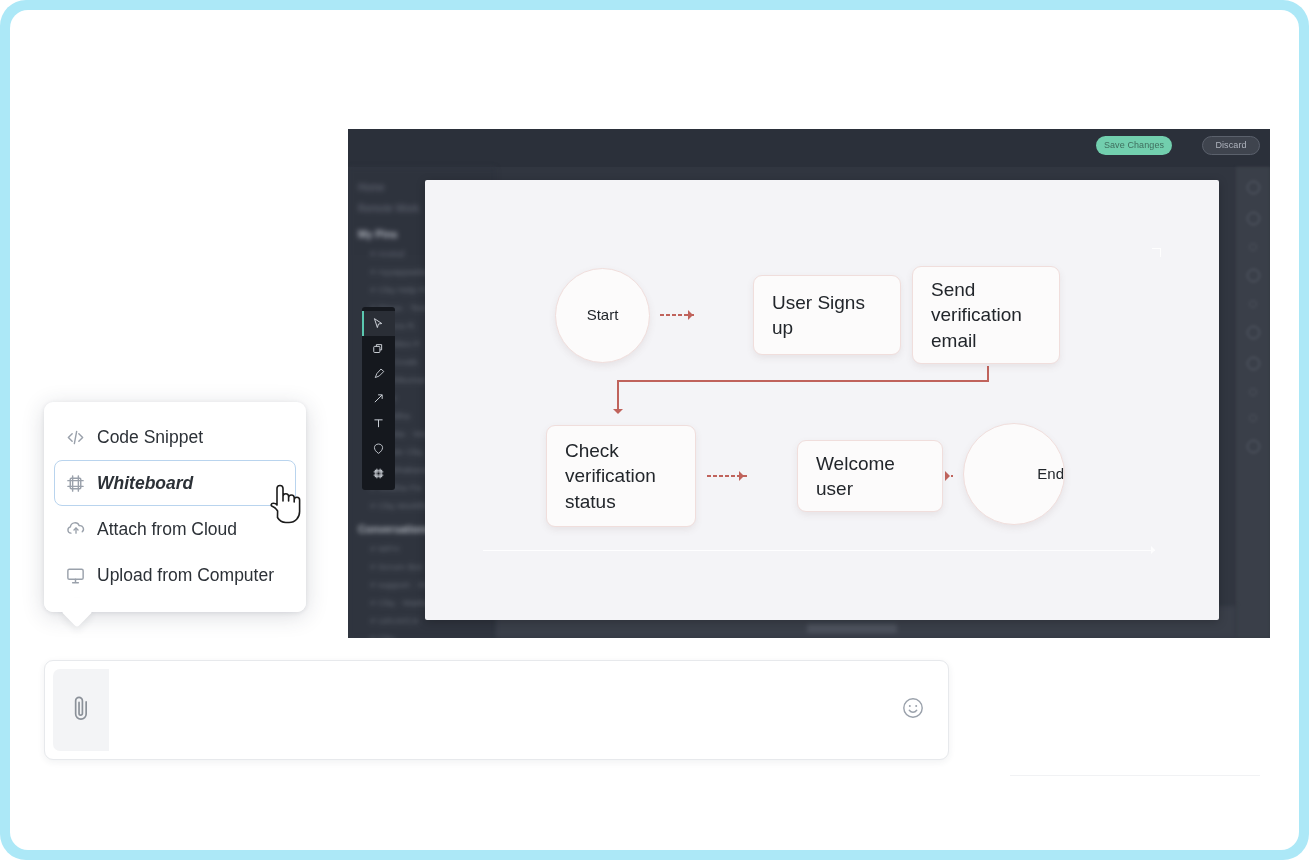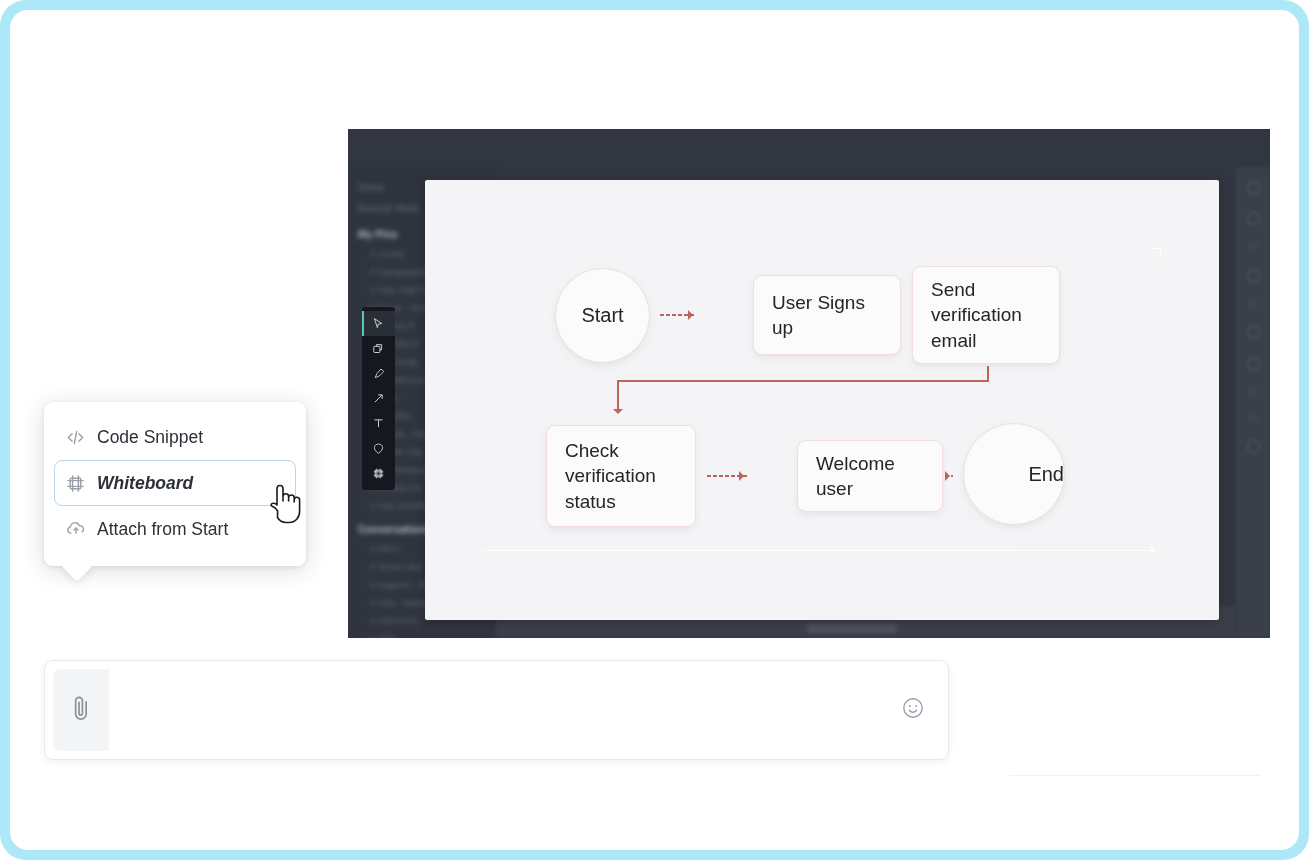--- a/index.html
+++ b/index.html
@@ -149,21 +149,21 @@
     color: #22262b;
     display: flex; align-items: center;
   }
   .node.rect { border-radius: 9px; padding: 0 18px; }
   .node.circle {
     border-radius: 50%;
     justify-content: center;
     padding: 0;
   }
   .node-label { font-size: 19px; line-height: 1.34; }
-  .node.circle .node-label { font-size: 20px; }
+  .node.circle .node-label { font-size: 15px; }
 
   #node-start   { left: 130px; top: 88px;  width: 95px;  height: 95px; }
   #node-signup  { left: 280px; top: 95px;  width: 148px; height: 80px; margin-left: 48px; }
   #node-send    { left: 487px; top: 86px;  width: 148px; height: 98px; }
   #node-check   { left: 121px; top: 245px; width: 150px; height: 102px; }
   #node-welcome { left: 332px; top: 260px; width: 146px; height: 72px; margin-left: 40px; }
   #node-end     { left: 538px; top: 243px; width: 102px; height: 102px; justify-content: flex-end; }
 
   
   .connector { position: absolute; }
@@ -293,20 +293,24 @@
   }
 </style>
 </head>
 <body>
 
 <div id="page">
   <div id="canvas">
 
     <div id="app-window">
 
+      <div id="app-topbar">
+        <div class="pill-btn" id="save-changes-btn">Save Changes</div>
+        <div class="pill-btn" id="discard-btn">Discard</div>
+      </div>
 
       <div id="app-left-nav">
           <div class="nav-row">Home</div>
           <div class="nav-row">Remote Work</div>
           <div class="nav-head">My Pins</div>
           <div class="nav-item"># Arvind</div>
           <div class="nav-item"># Ayyappadas H.</div>
           <div class="nav-item"># Cliq Help Page</div>
           <div class="nav-item"># Divya - Test</div>
           <div class="nav-item"># Meera R.</div>
@@ -450,23 +454,32 @@
       </div>
 
       <div class="menu-item">
         <span class="menu-icon">
           <svg width="22" height="22" viewBox="0 0 24 24" fill="none" stroke="currentColor" stroke-width="1.5" stroke-linecap="round" stroke-linejoin="round">
             <path d="M6.5 16.5A3.5 3.5 0 015.9 9.6 5 5 0 0115.5 8.4a3.8 3.8 0 013.3 6.6"></path>
             <path d="M12 16.5v-5.5"></path>
               <path d="M9.8 13.2L12 11l2.2 2.2"></path>
           </svg>
         </span>
-        <span>Attach from Start</span>
-      </div>
-
+        <span>Attach from Cloud</span>
+      </div>
+
+      <div class="menu-item">
+        <span class="menu-icon">
+          <svg width="21" height="21" viewBox="0 0 22 22" fill="none" stroke="currentColor" stroke-width="1.5" stroke-linecap="round" stroke-linejoin="round">
+            <rect x="3" y="4.5" width="16" height="10.5" rx="1.5"></rect>
+            <path d="M8 18.5h6M11 15v3.5"></path>
+          </svg>
+        </span>
+        <span>Upload from Computer</span>
+      </div>
 
       <div class="menu-clip"></div>
     </div>
 
     <div id="hand-cursor">
       <svg width="38" height="46" viewBox="0 0 38 46" fill="#ffffff" stroke="#1b1b1b" stroke-width="1.6" stroke-linejoin="round">
         <path d="M9 26V9.5a3 3 0 016 0V22v-4.5a2.8 2.8 0 015.6 0V22v-3.2a2.8 2.8 0 015.6 0V23v-2a2.7 2.7 0 015.4 0v11.5c0 6-4.2 11-10.6 11h-3.2c-4 0-6.4-1.8-8.3-5L9.6 32c-1.6-2.6-3.6-4-5.4-4.8-1.6-.8-1.2-3 1-3 2 0 3.3.9 3.8 1.8z"></path>
       </svg>
     </div>
 

